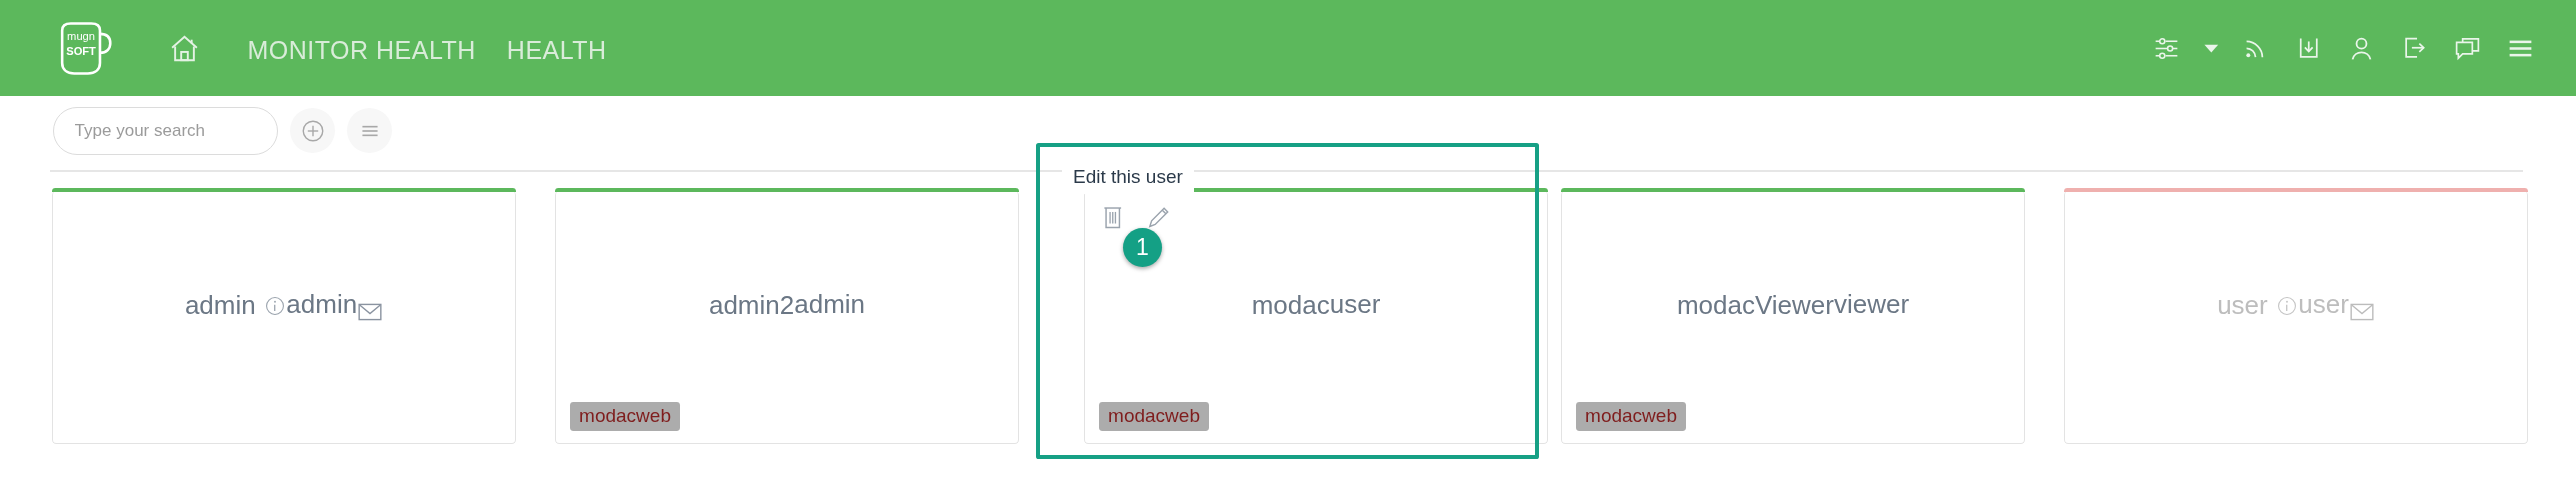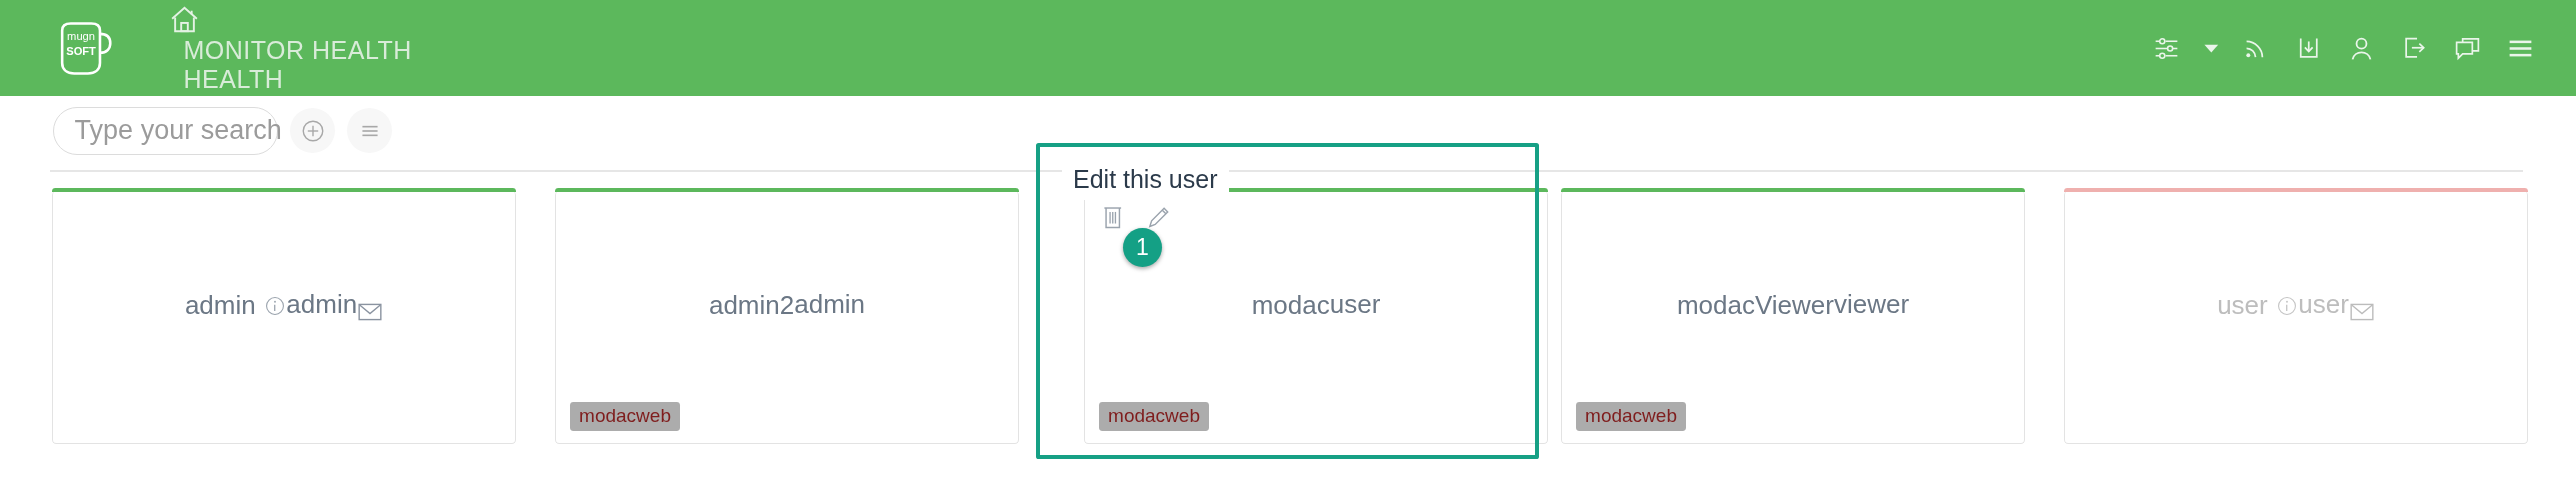--- a/index.html
+++ b/index.html
@@ -26,24 +26,23 @@
   .logo-wrap {
     width: 86px;
     margin-left: 41px;
     display: flex;
     align-items: center;
     justify-content: center;
   }
 
   .nav {
     display: flex;
-    align-items: flex-start;
+    align-items: flex-end;
     margin-left: 41px;
     gap: 0;
-    flex-direction: column;
   }
 
   .nav-home {
     margin-right: 31px;
     display: flex;
     align-items: center;
   }
 
   .nav-item {
     color: #d9ecd9;
@@ -96,21 +95,21 @@
     align-items: center;
     padding: 0 15.5px 0 20.6px;
     background: #fff;
     cursor: text;
   }
 
   .search-input {
     border: none;
     outline: none;
     flex: 1;
-    font-size: 27px;
+    font-size: 17px;
     color: #8d8d8d;
     font-family: "Liberation Sans", sans-serif;
     background: transparent;
   }
   .search-input::placeholder { color: #9b9b9b; }
 
   .round-btn {
     width: 45px;
     height: 45px;
     border-radius: 50%;
@@ -241,21 +240,21 @@
     z-index: 6;
     pointer-events: none;
   }
 
   .annot-label {
     position: absolute;
     left: 1062px;
     top: 161px;
     background: #ffffff;
     color: #2b3a4a;
-    font-size: 25px;
+    font-size: 19px;
     padding: 6px 11px 7.7px 11px;
     z-index: 8;
     white-space: nowrap;
     line-height: 1;
   }
 
   .annot-badge {
     position: absolute;
     width: 39px;
     height: 39px;

